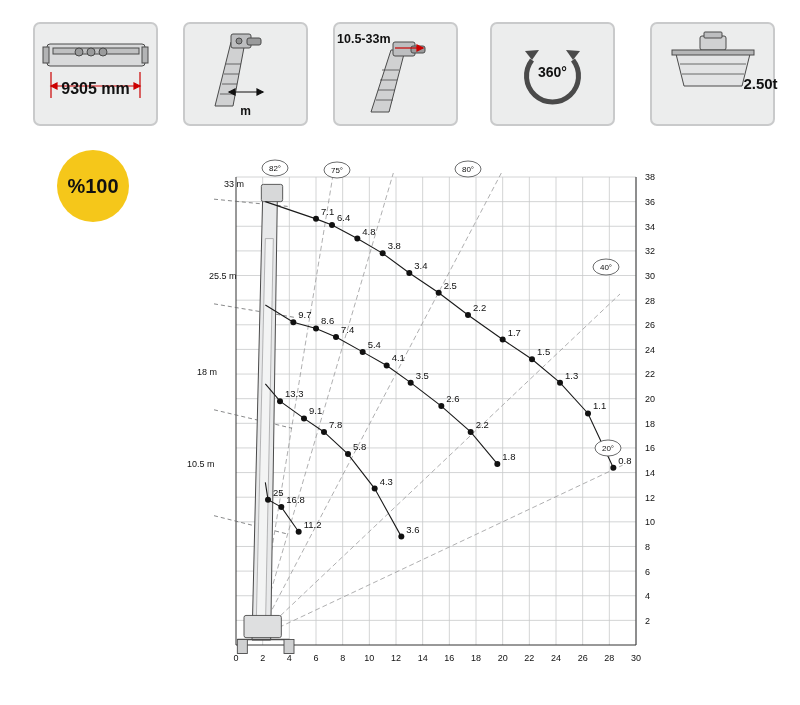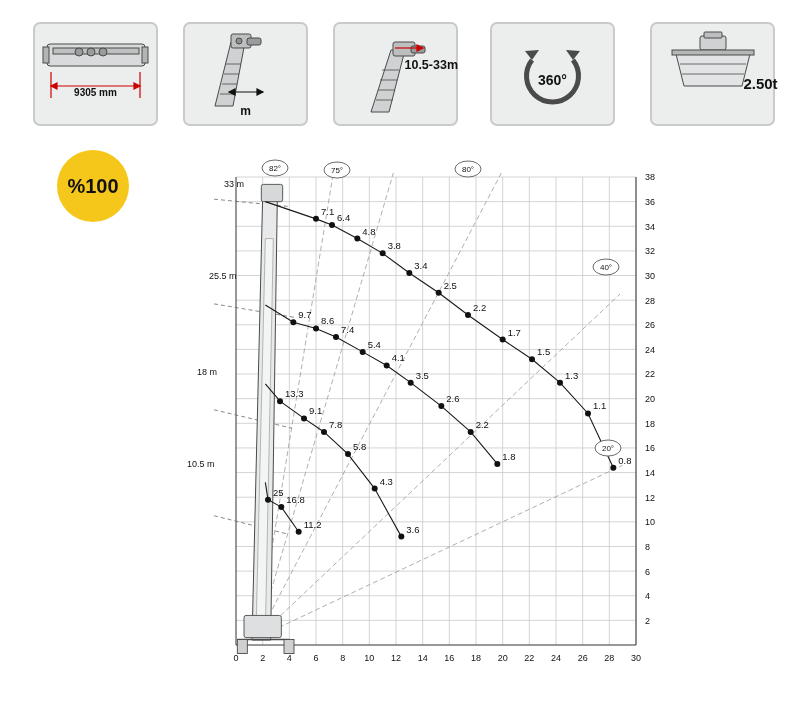--- a/index.html
+++ b/index.html
@@ -17,23 +17,23 @@
   }
   .icon-box.b1{left:33px;}
   .icon-box.b2{left:183px;}
   .icon-box.b3{left:333px;}
   .icon-box.b4{left:490px;}
   .icon-box.b5{left:650px;}
   .icon-cap{
     position:absolute;width:100%;text-align:center;
     font-weight:bold;font-size:14px;color:#111;
   }
-  .b1 .icon-cap{bottom:26px;font-size:10px;}
-  .b3 .topcap{top:8px;left:2px;text-align:right;font-size:12.5px;font-weight:bold;margin-top:26px;}
-  .b4 .icon-cap{top:40px;font-size:14px;margin-top:8px;}
+  .b1 .icon-cap{bottom:26px;font-size:16px;}
+  .b3 .topcap{top:8px;left:2px;text-align:left;font-size:12.5px;font-weight:bold;}
+  .b4 .icon-cap{top:40px;font-size:14px;}
   .b5 .icon-cap{bottom:32px;font-size:15px;margin-left:48px;}
   .b2 .icon-cap{bottom:6px;font-size:12px;font-weight:bold;}
 
   
   .badge{
     position:absolute;left:57px;top:150px;width:72px;height:72px;border-radius:50%;
     background:#f5c71a;display:flex;align-items:center;justify-content:center;
     font-weight:bold;font-size:20px;color:#111;
   }
 

